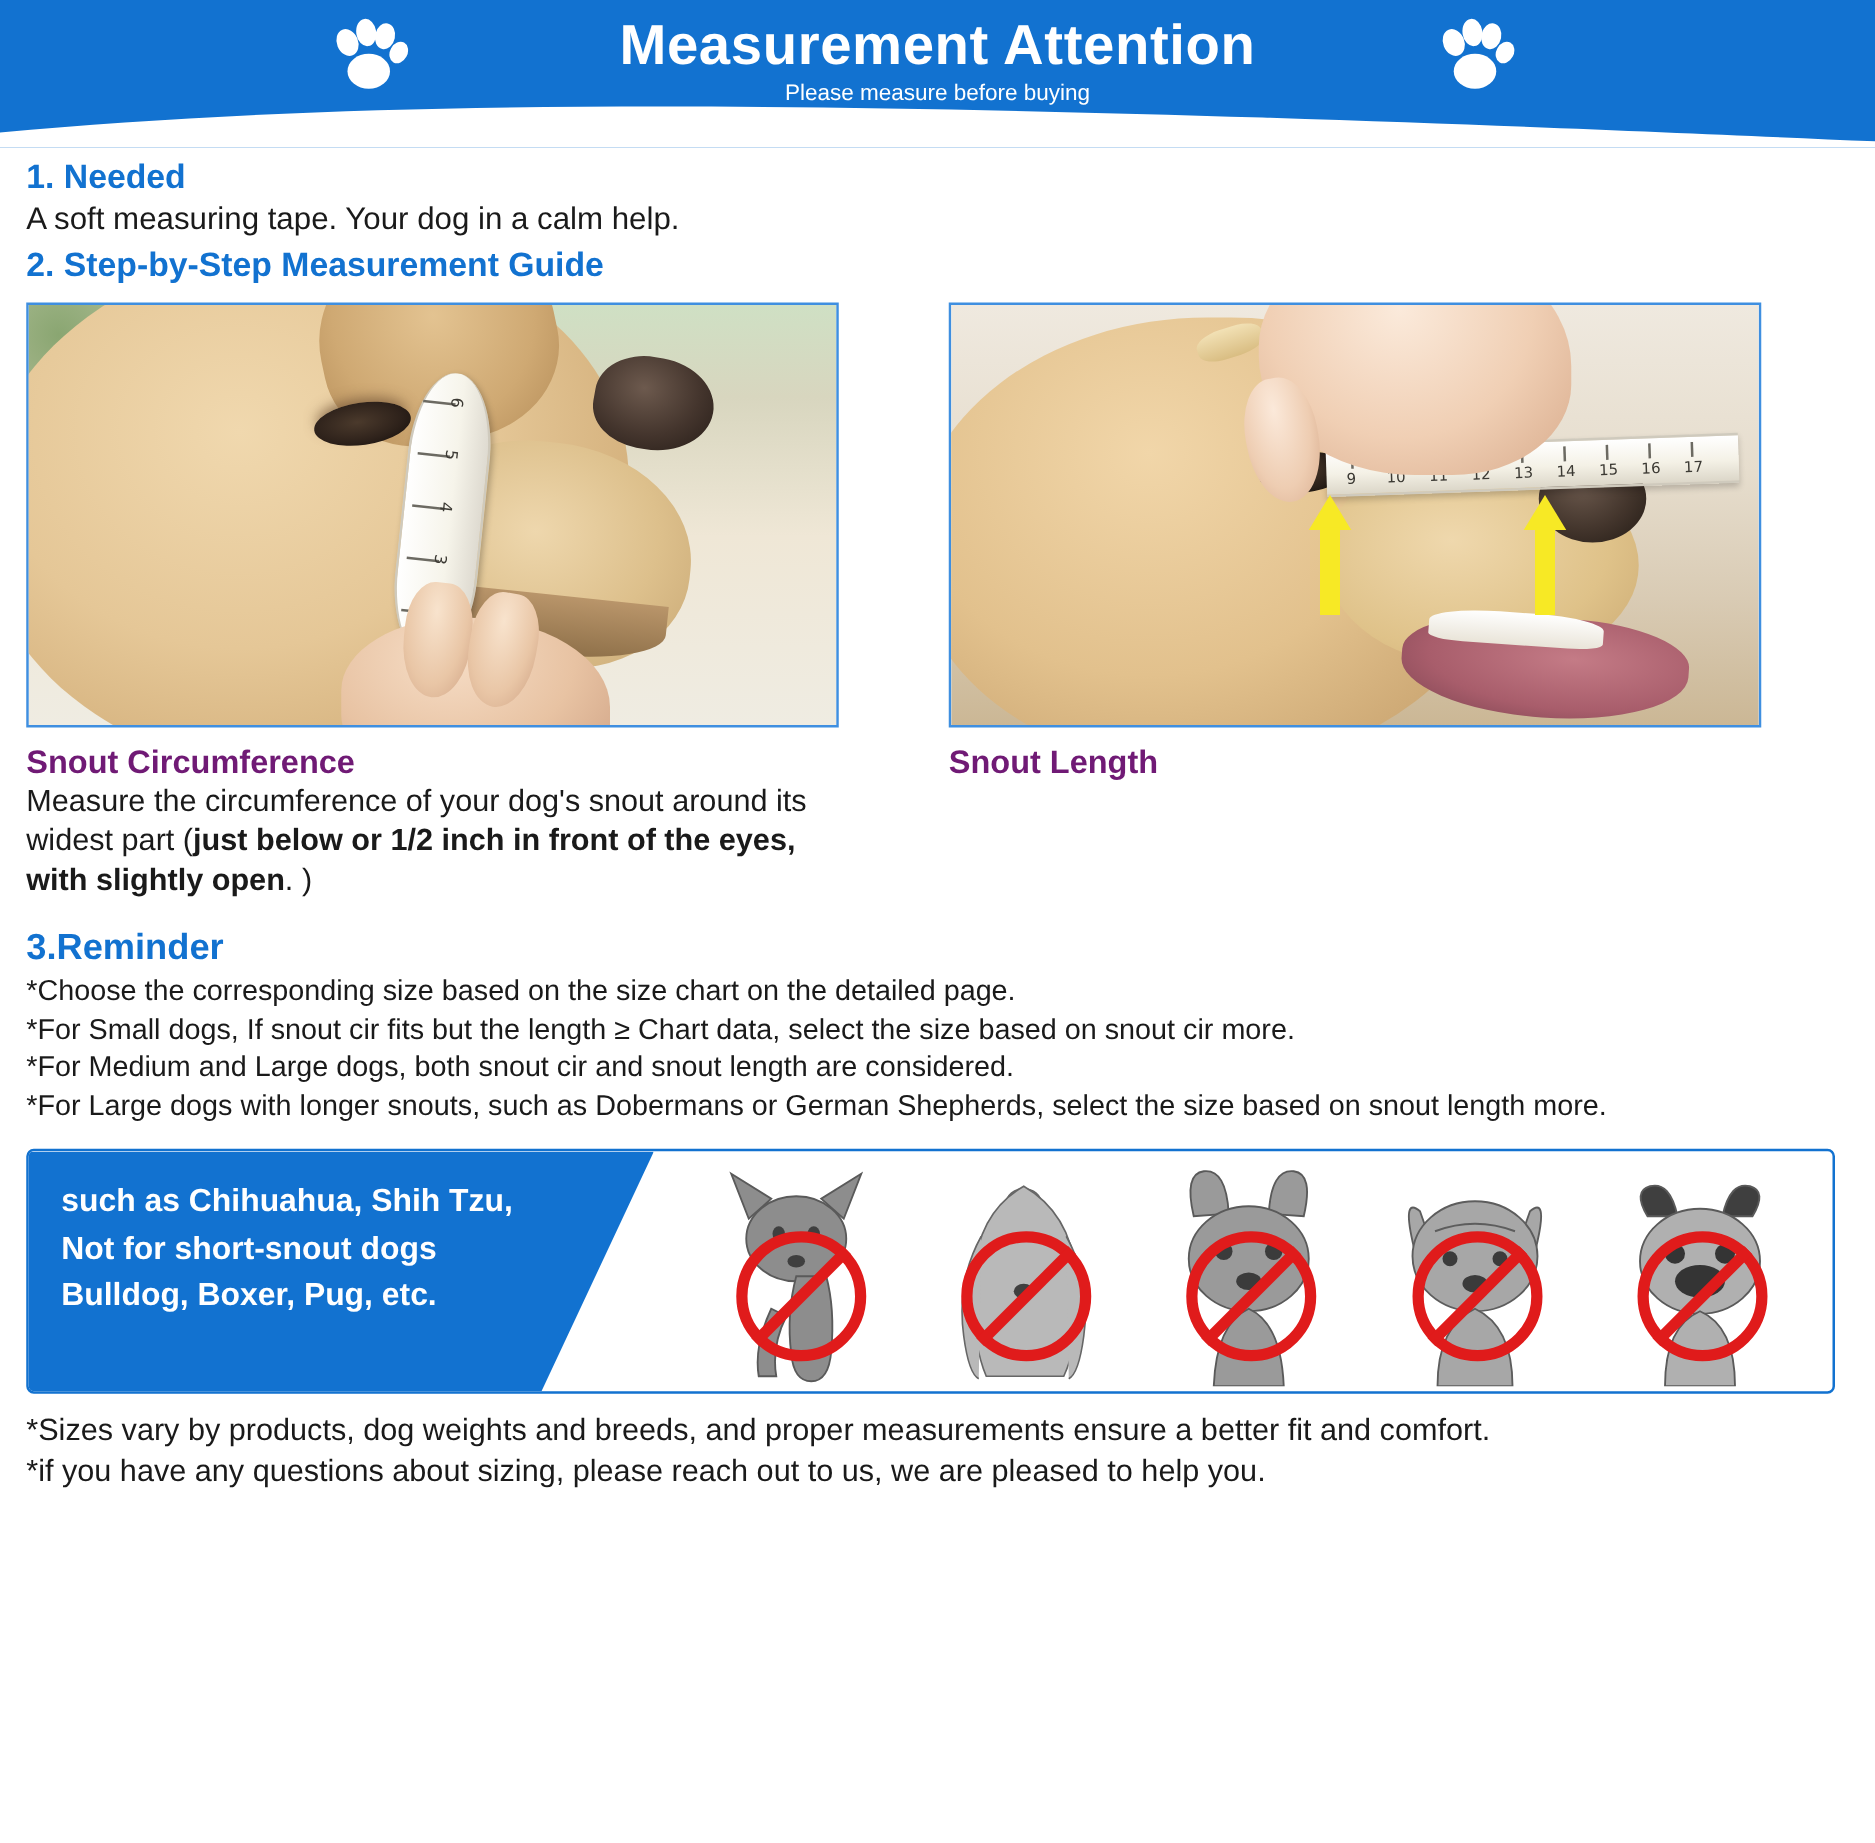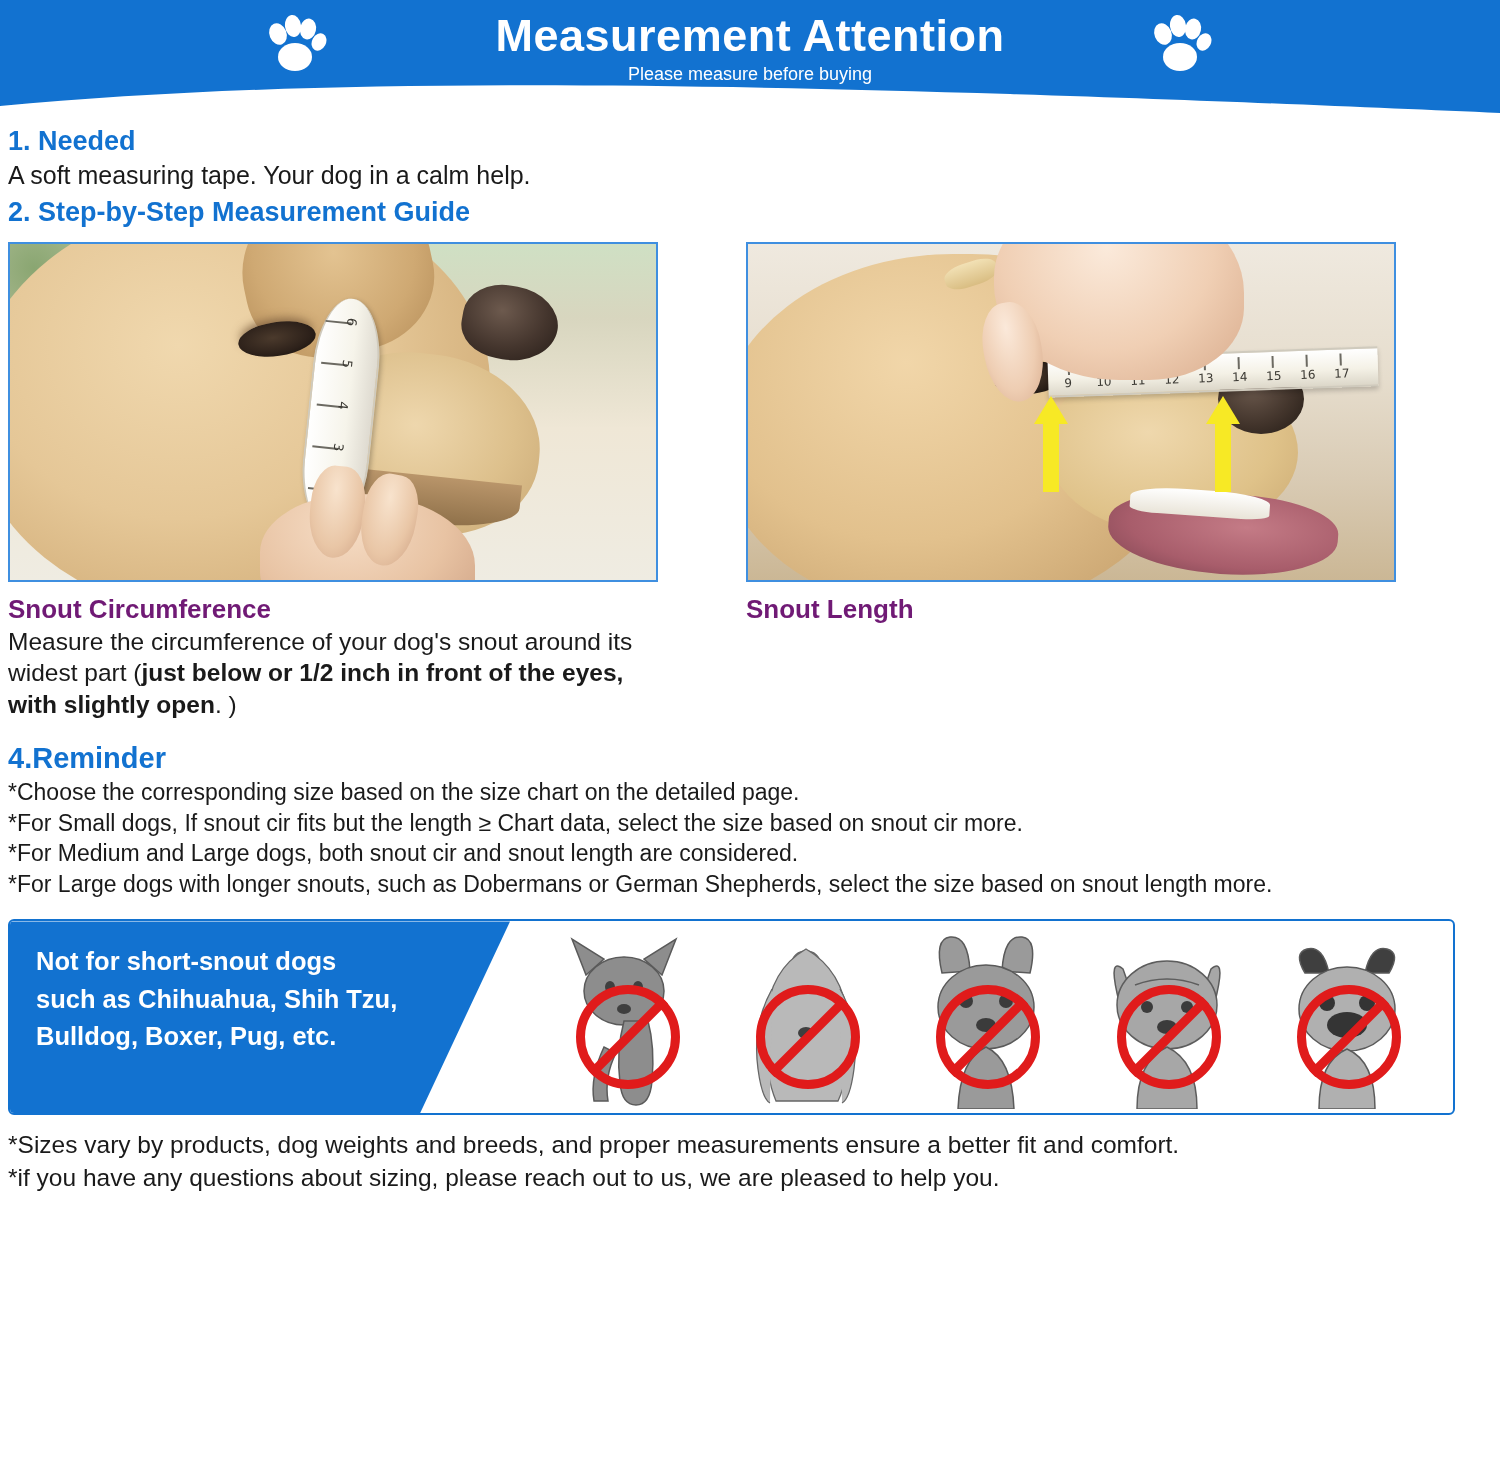--- a/index.html
+++ b/index.html
@@ -62,21 +62,21 @@
     position: absolute;
     left: 0;
     bottom: -2px;
     width: 100%;
     height: 40px;
   }
   .header-curve svg { display: block; width: 100%; height: 100%; }
 
   
   .content {
-    padding: 0 8px;
+    padding: 0 21px;
     box-sizing: border-box;
   }
   .sec-head {
     color: #1272d0;
     font-weight: bold;
     font-size: 27px;
     margin: 6px 0 2px 0;
   }
   .sec-head.h1 { margin-top: 8px; }
   .body-text {
@@ -511,32 +511,32 @@
         </div>
         <div class="arrow a2">
           <div class="head"></div>
             <div class="shaft"></div>
         </div>
       </div>
       <div class="cap-title">Snout Length</div>
     </div>
   </div>
 
-  <div class="reminder-head">4.Reminder</div>
+  <div class="reminder-head">3.Reminder</div>
   <div class="reminder-list">
     <div>*Choose the corresponding size based on the size chart on the detailed page.</div>
     <div>*For Small dogs, If snout cir fits but the length ≥ Chart data, select the size based on snout cir more.</div>
     <div>*For Medium and Large dogs, both snout cir and snout length are considered.</div>
     <div>*For Large dogs with longer snouts, such as Dobermans or German Shepherds, select the size based on snout length more.</div>
   </div>
 
   <div class="notfor">
     <div class="notfor-left">
+      <div>such as Chihuahua, Shih Tzu,</div>
       <div>Not for short-snout dogs</div>
-      <div>such as Chihuahua, Shih Tzu,</div>
       <div>Bulldog, Boxer, Pug, etc.</div>
     </div>
     <div class="notfor-right">
 
       <div class="dogcell">
         <svg class="dogsvg" viewBox="0 0 168 180">
           <g fill="#8d8d8d" stroke="#5a5a5a" stroke-width="1.5">
             <path d="M44 46 L30 10 L62 30 Z"></path>
             <path d="M120 46 L134 10 L102 30 Z"></path>
             <ellipse cx="82" cy="62" rx="40" ry="34"></ellipse>

